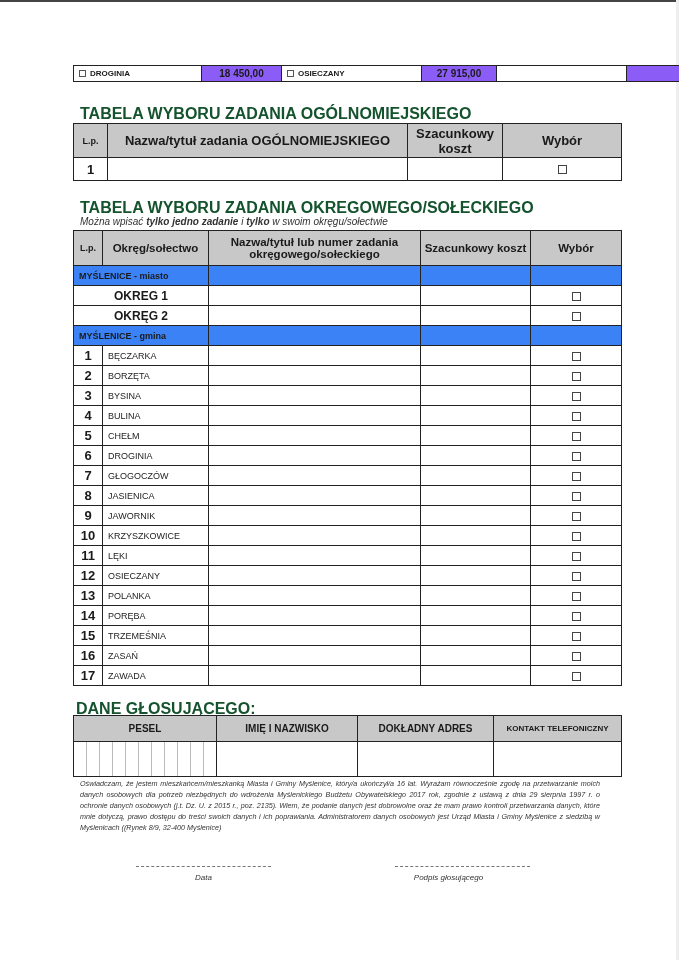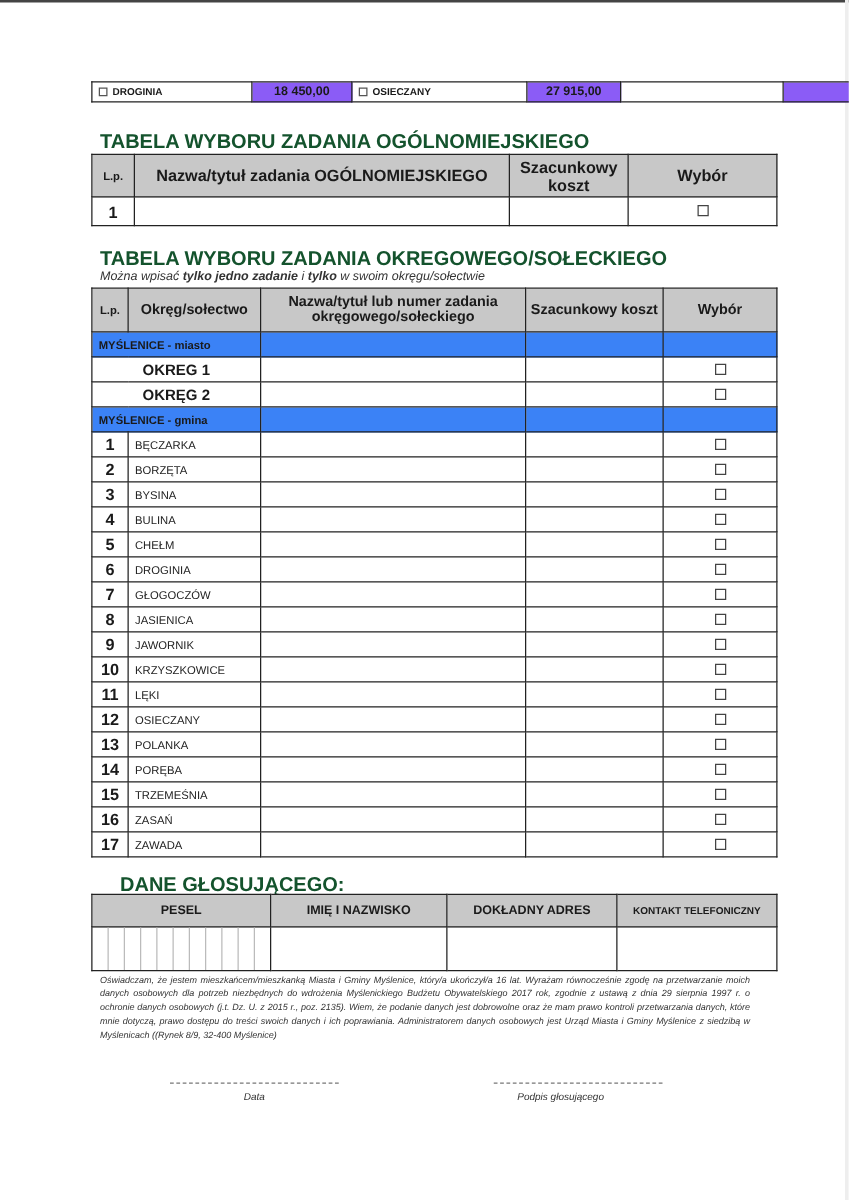--- a/index.html
+++ b/index.html
@@ -268,21 +268,21 @@
       <tr>
         <td class="num">17</td>
         <td class="name">ZAWADA</td>
         <td></td>
         <td></td>
         <td class="chk"><span class="box"></span></td>
       </tr>
     </tbody>
 </table>
 
-<div class="title" style="left:96px; top:700px;">DANE GŁOSUJĄCEGO:</div>
+<div class="title" style="left:76px; top:700px;">DANE GŁOSUJĄCEGO:</div>
 <table id="t3">
   <colgroup>
       <col style="width:143px">
       <col style="width:141px">
       <col style="width:136px">
       <col style="width:128px">
     </colgroup>
   <tbody>
       <tr>
     <td class="hdr">PESEL</td>

